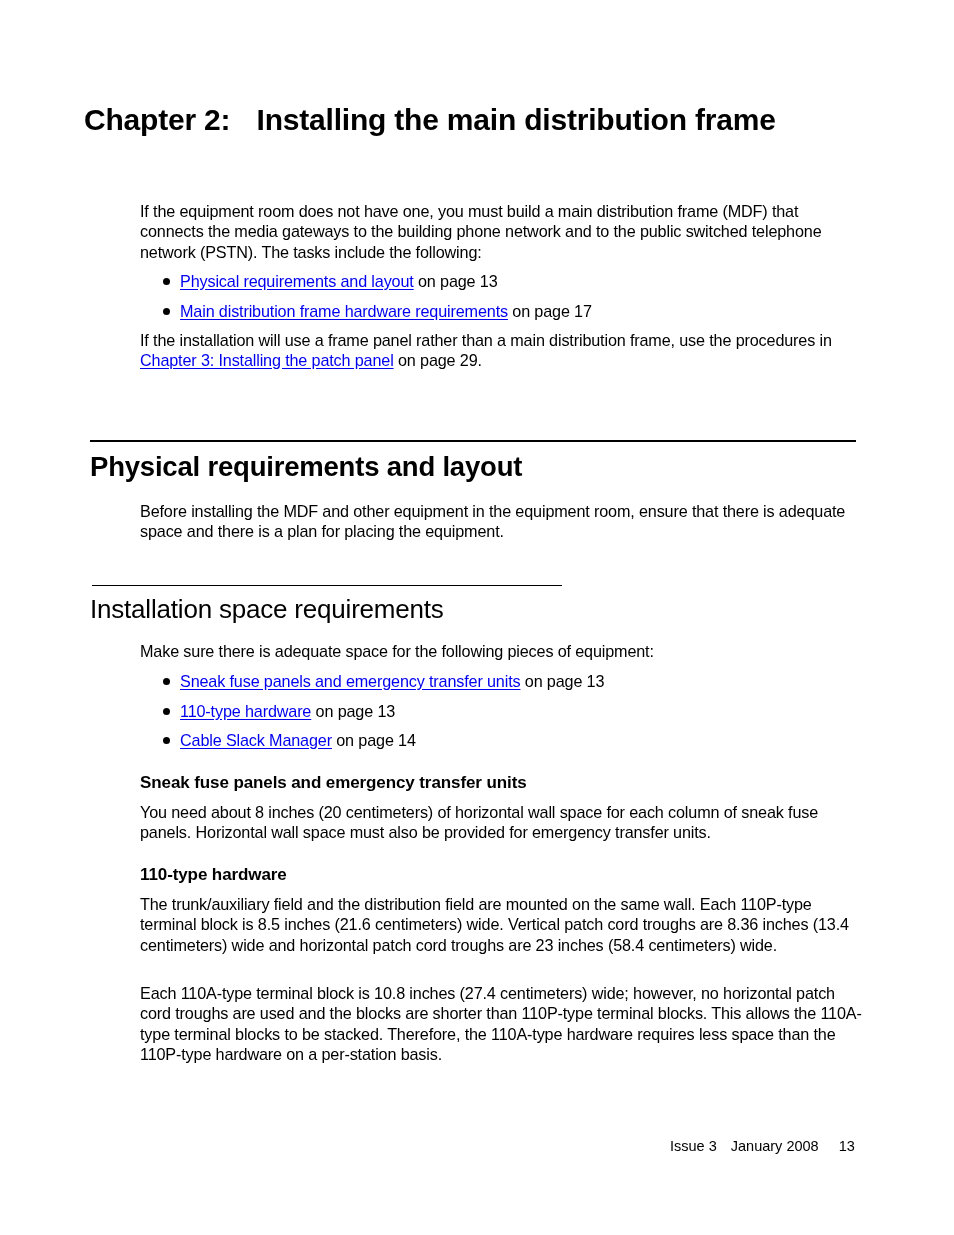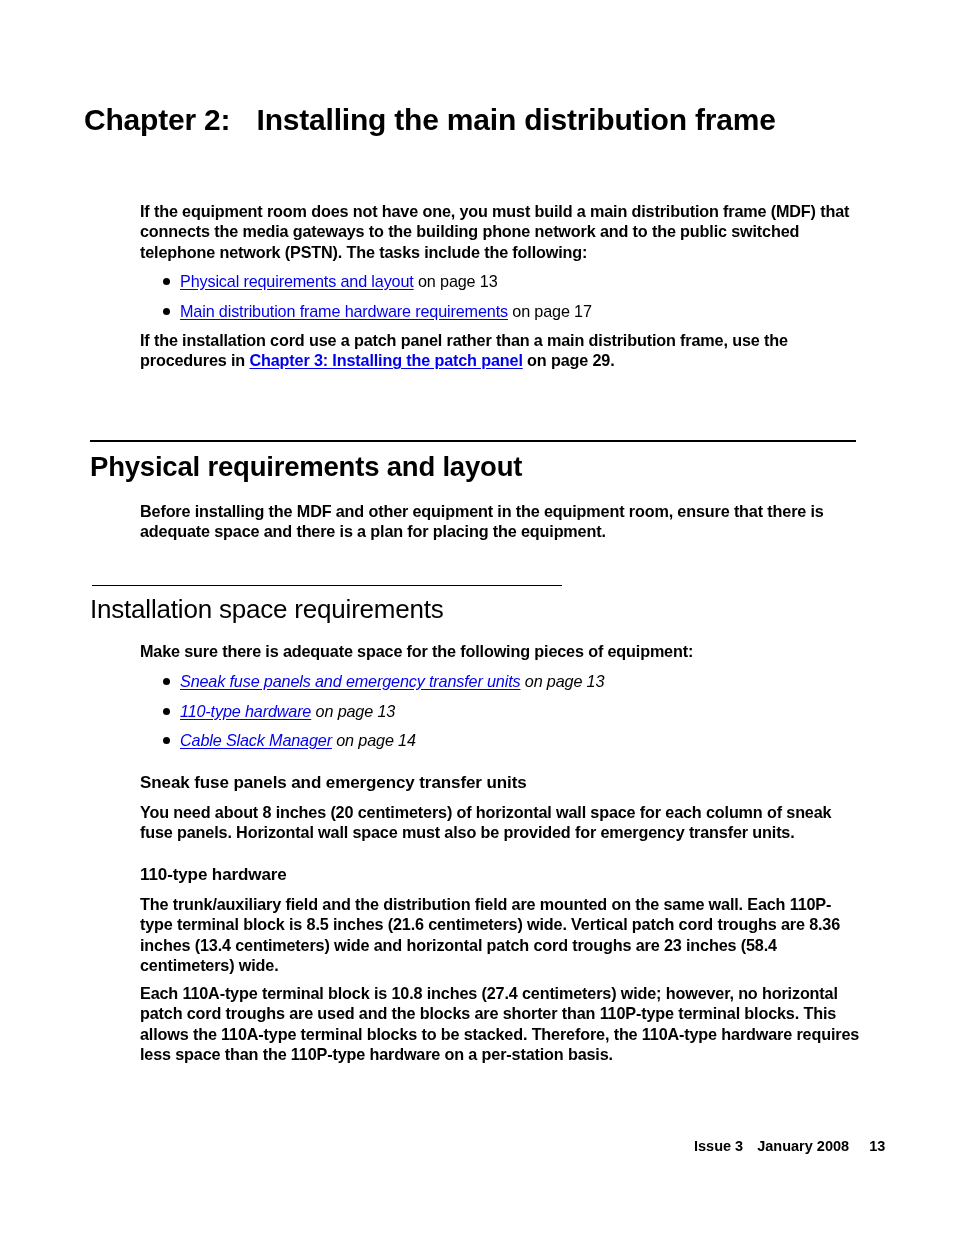--- a/index.html
+++ b/index.html
@@ -23,21 +23,20 @@
     font-weight: bold;
     letter-spacing: -0.2px;
     white-space: nowrap;
     line-height: 36px;
   }
   .chapter-title .num { margin-right: 18px; }
   .para {
     font-size: 16.2px;
     line-height: 20.3px;
     letter-spacing: -0.15px;
-    font-weight: bold;
   }
   .link {
     color: #0000ee;
     text-decoration: underline;
     text-underline-offset: 2px;
     cursor: pointer;
   }
   .bullet-list {
     list-style: none;
     margin: 0;
@@ -96,24 +95,23 @@
     font-size: 17px;
     font-weight: bold;
     line-height: 22px;
     letter-spacing: -0.1px;
     white-space: nowrap;
   }
   .footer {
     left: 670px;
     top: 1137px;
     font-size: 14.5px;
-    font-weight: bold;
+    font-weight: normal;
     white-space: nowrap;
     line-height: 18px;
-    margin-left: 24px;
   }
   .footer span { display: inline-block; }
   .footer .gap1 { margin-left: 10px; }
   .footer .gap2 { margin-left: 16px; }
 </style>
 </head>
 <body>
 
 <div class="abs chapter-title">
   <span class="num">Chapter 2:</span>
@@ -127,32 +125,32 @@
     <span class="dot"></span>
     <a class="link">Physical requirements and layout</a><span> on page 13</span>
   </li>
   <li>
     <span class="dot"></span>
     <a class="link">Main distribution frame hardware requirements</a><span> on page 17</span>
   </li>
 </ul>
 
 <div class="abs para" style="left:140px; top:330px; width:722px;">
-  <span>If the installation cord use a patch panel rather than a main distribution frame, use the procedures in </span><a class="link">Chapter 3: Installing the patch panel</a><span> on page 29.</span>
+  <span>If the installation will use a frame panel rather than a main distribution frame, use the procedures in </span><a class="link">Chapter 3: Installing the patch panel</a><span> on page 29.</span>
 </div>
 
 <div class="abs rule-thick"></div>
 <div class="abs h1">Physical requirements and layout</div>
 <div class="abs para" style="left:140px; top:501px; width:720px;">Before installing the MDF and other equipment in the equipment room, ensure that there is adequate space and there is a plan for placing the equipment.</div>
 
 <div class="abs rule-thin"></div>
 <div class="abs h2">Installation space requirements</div>
 <div class="abs para" style="left:140px; top:641px; width:720px;">Make sure there is adequate space for the following pieces of equipment:</div>
 
-<ul class="abs bullet-list" style="left:140px; top:671px; width:720px;font-style:italic;">
+<ul class="abs bullet-list" style="left:140px; top:671px; width:720px;">
   <li>
     <span class="dot"></span>
     <a class="link">Sneak fuse panels and emergency transfer units</a><span> on page 13</span>
   </li>
   <li>
     <span class="dot"></span>
     <a class="link">110-type hardware</a><span> on page 13</span>
   </li>
   <li>
     <span class="dot"></span>

